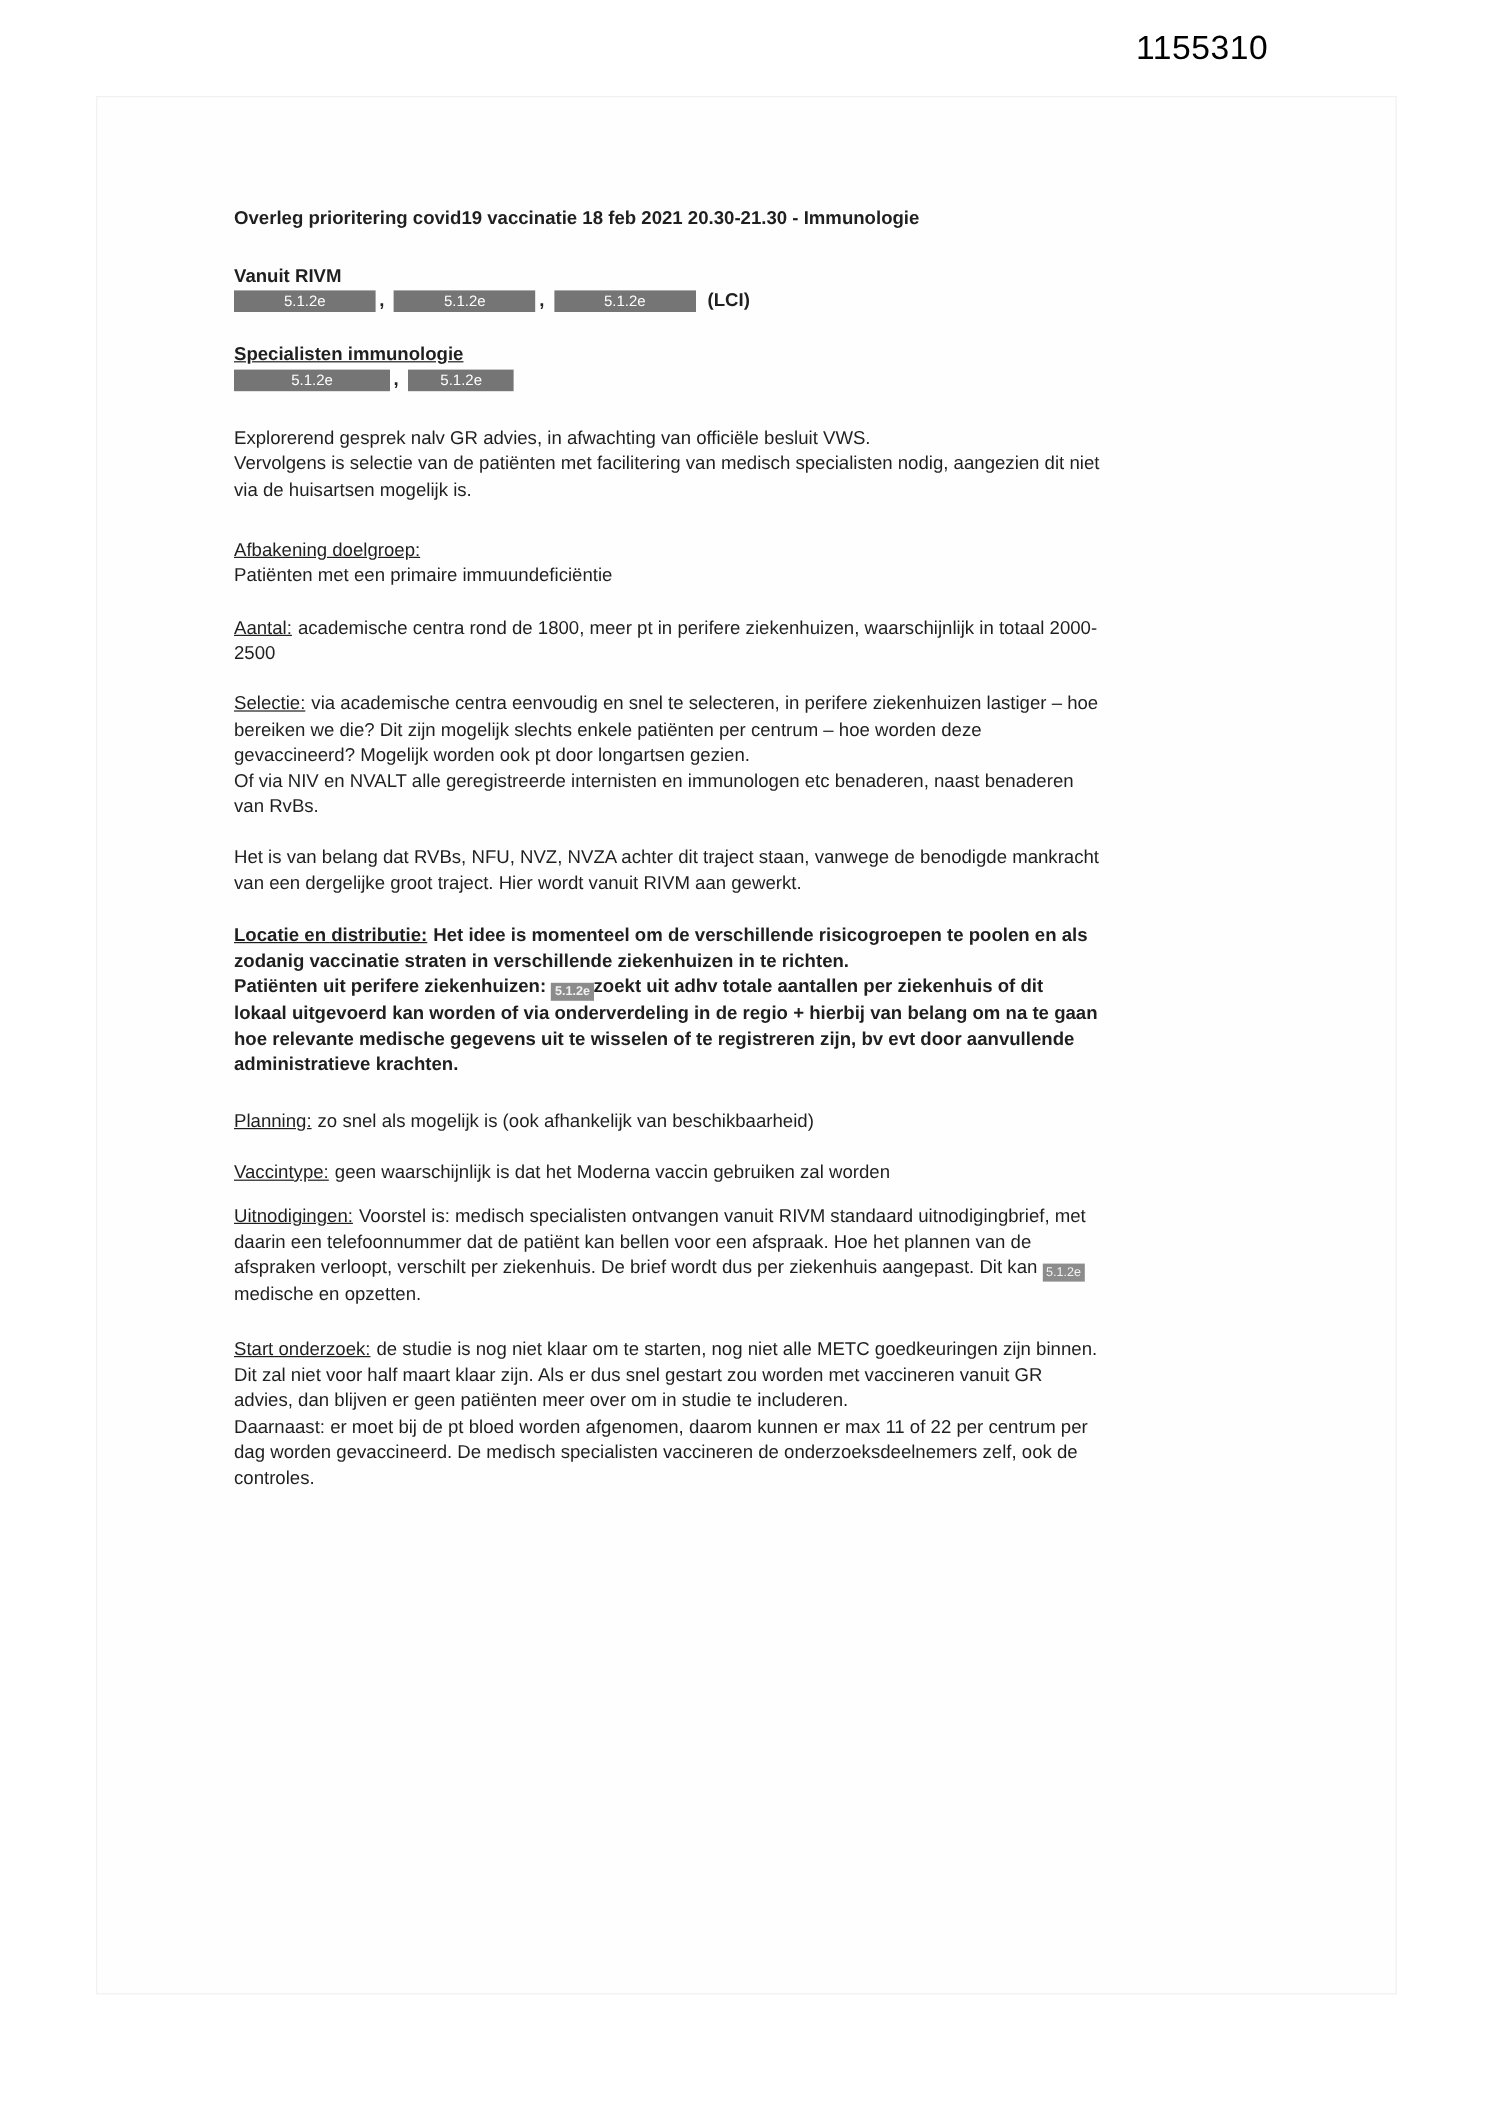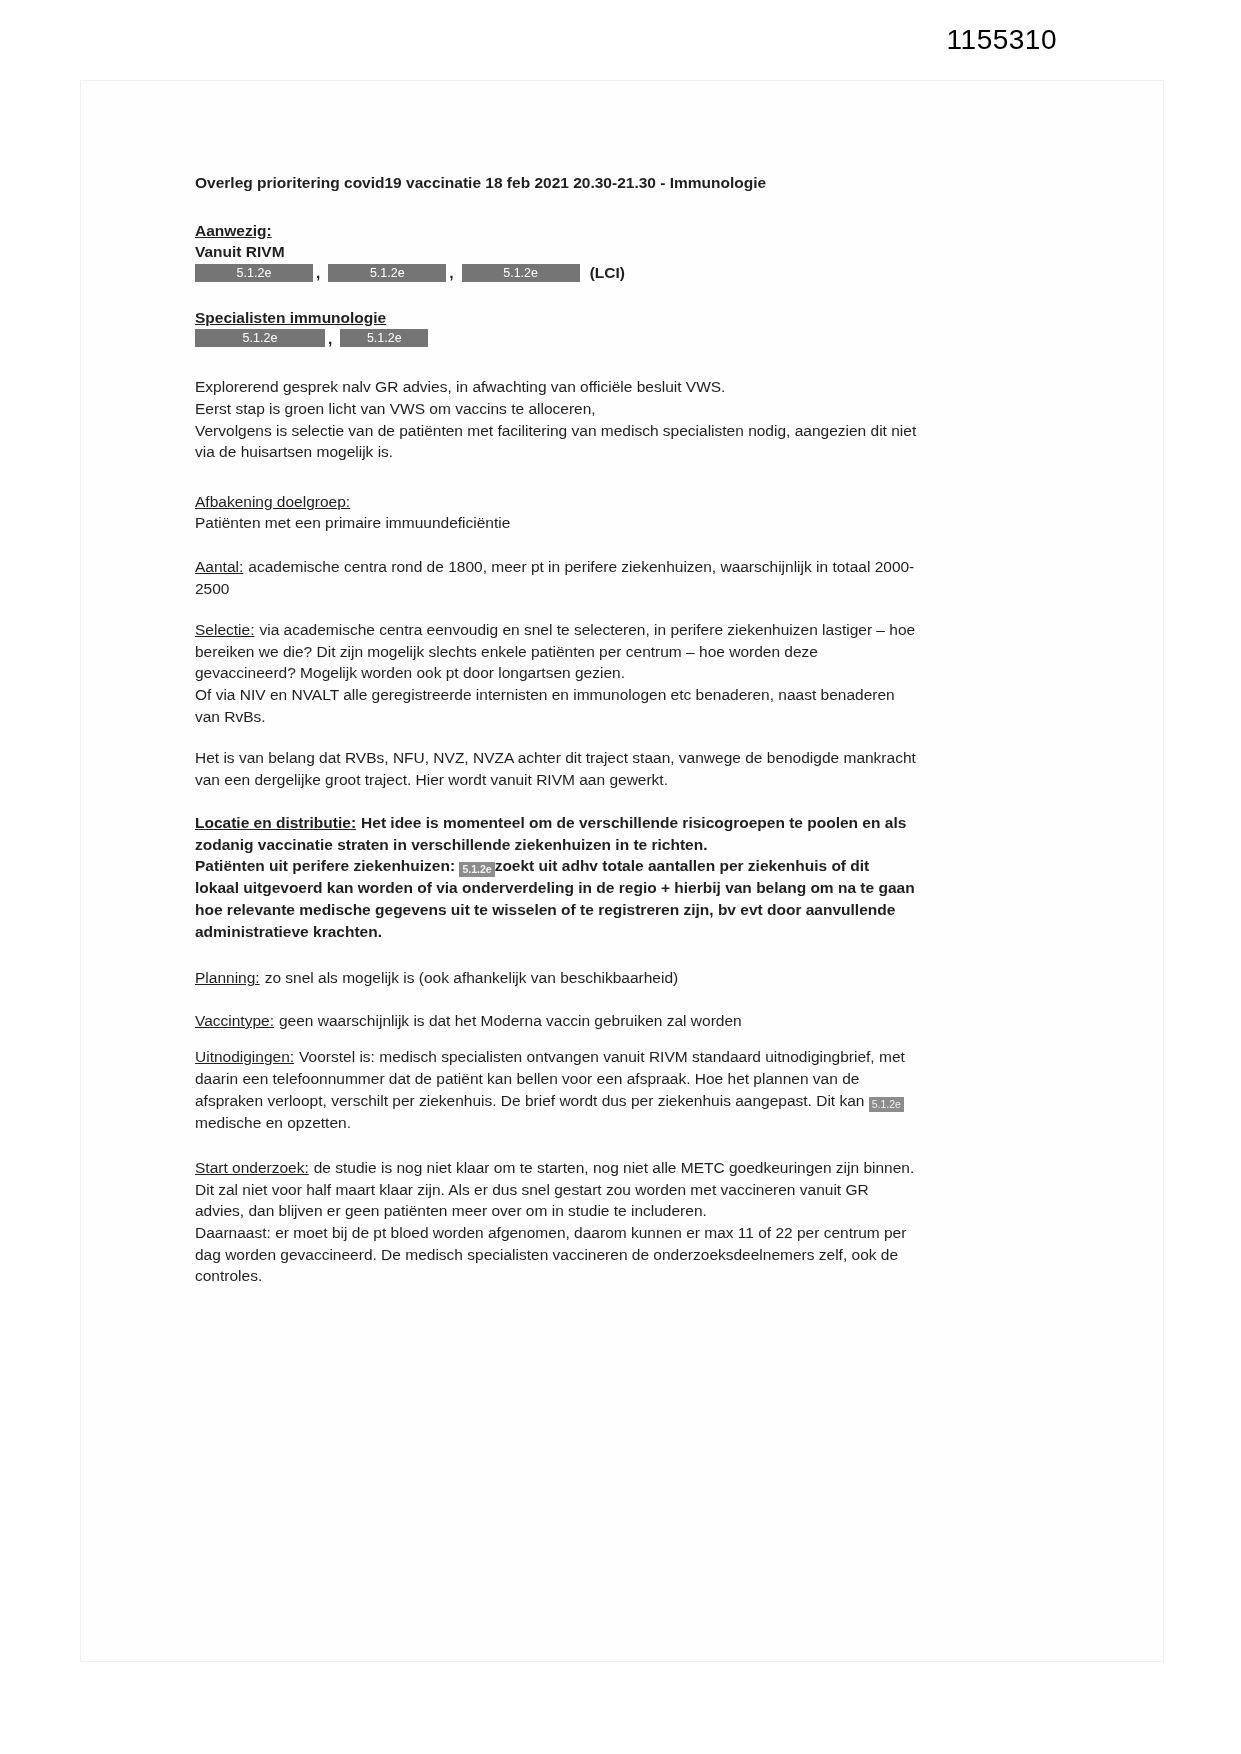--- a/index.html
+++ b/index.html
@@ -104,42 +104,40 @@
 <div class="page">
   <div class="scan-edge"></div>
 
   <div class="docnum">1155310</div>
 
   <div class="content">
 
     <div class="title">Overleg prioritering covid19 vaccinatie 18 feb 2021 20.30-21.30 - Immunologie</div>
 
     <div class="block mb0">
-      <div class="bold ul">Aanwezig:</div>
       <div class="bold">Vanuit RIVM</div>
       <div class="redact-row mb24">
           <span class="redact-box w118">5.1.2e</span>
           <span class="sep">,</span>
           <span class="redact-box w118">5.1.2e</span>
           <span class="sep">,</span>
           <span class="redact-box w118">5.1.2e</span>
           <span class="lci">(LCI)</span>
         </div>
 
       <div class="bold ul">Specialisten immunologie</div>
       <div class="redact-row mb28">
           <span class="redact-box w130">5.1.2e</span>
           <span class="sep">,</span>
           <span class="redact-box w88">5.1.2e</span>
         </div>
     </div>
 
     <div class="block mb28">
       <div>Explorerend gesprek nalv GR advies, in afwachting van officiële besluit VWS.</div>
-      <div>Eerst stap is groen licht van VWS om vaccins te alloceren,</div>
       <div>Vervolgens is selectie van de patiënten met facilitering van medisch specialisten nodig, aangezien dit niet via de huisartsen mogelijk is.</div>
     </div>
 
     <div class="block mb22">
       <div class="ul">Afbakening doelgroep:</div>
       <div>Patiënten met een primaire immuundeficiëntie</div>
     </div>
 
     <div class="block">
       <span class="sec-label">Aantal:</span><span>academische centra rond de 1800, meer pt in perifere ziekenhuizen, waarschijnlijk in totaal 2000-2500</span>

